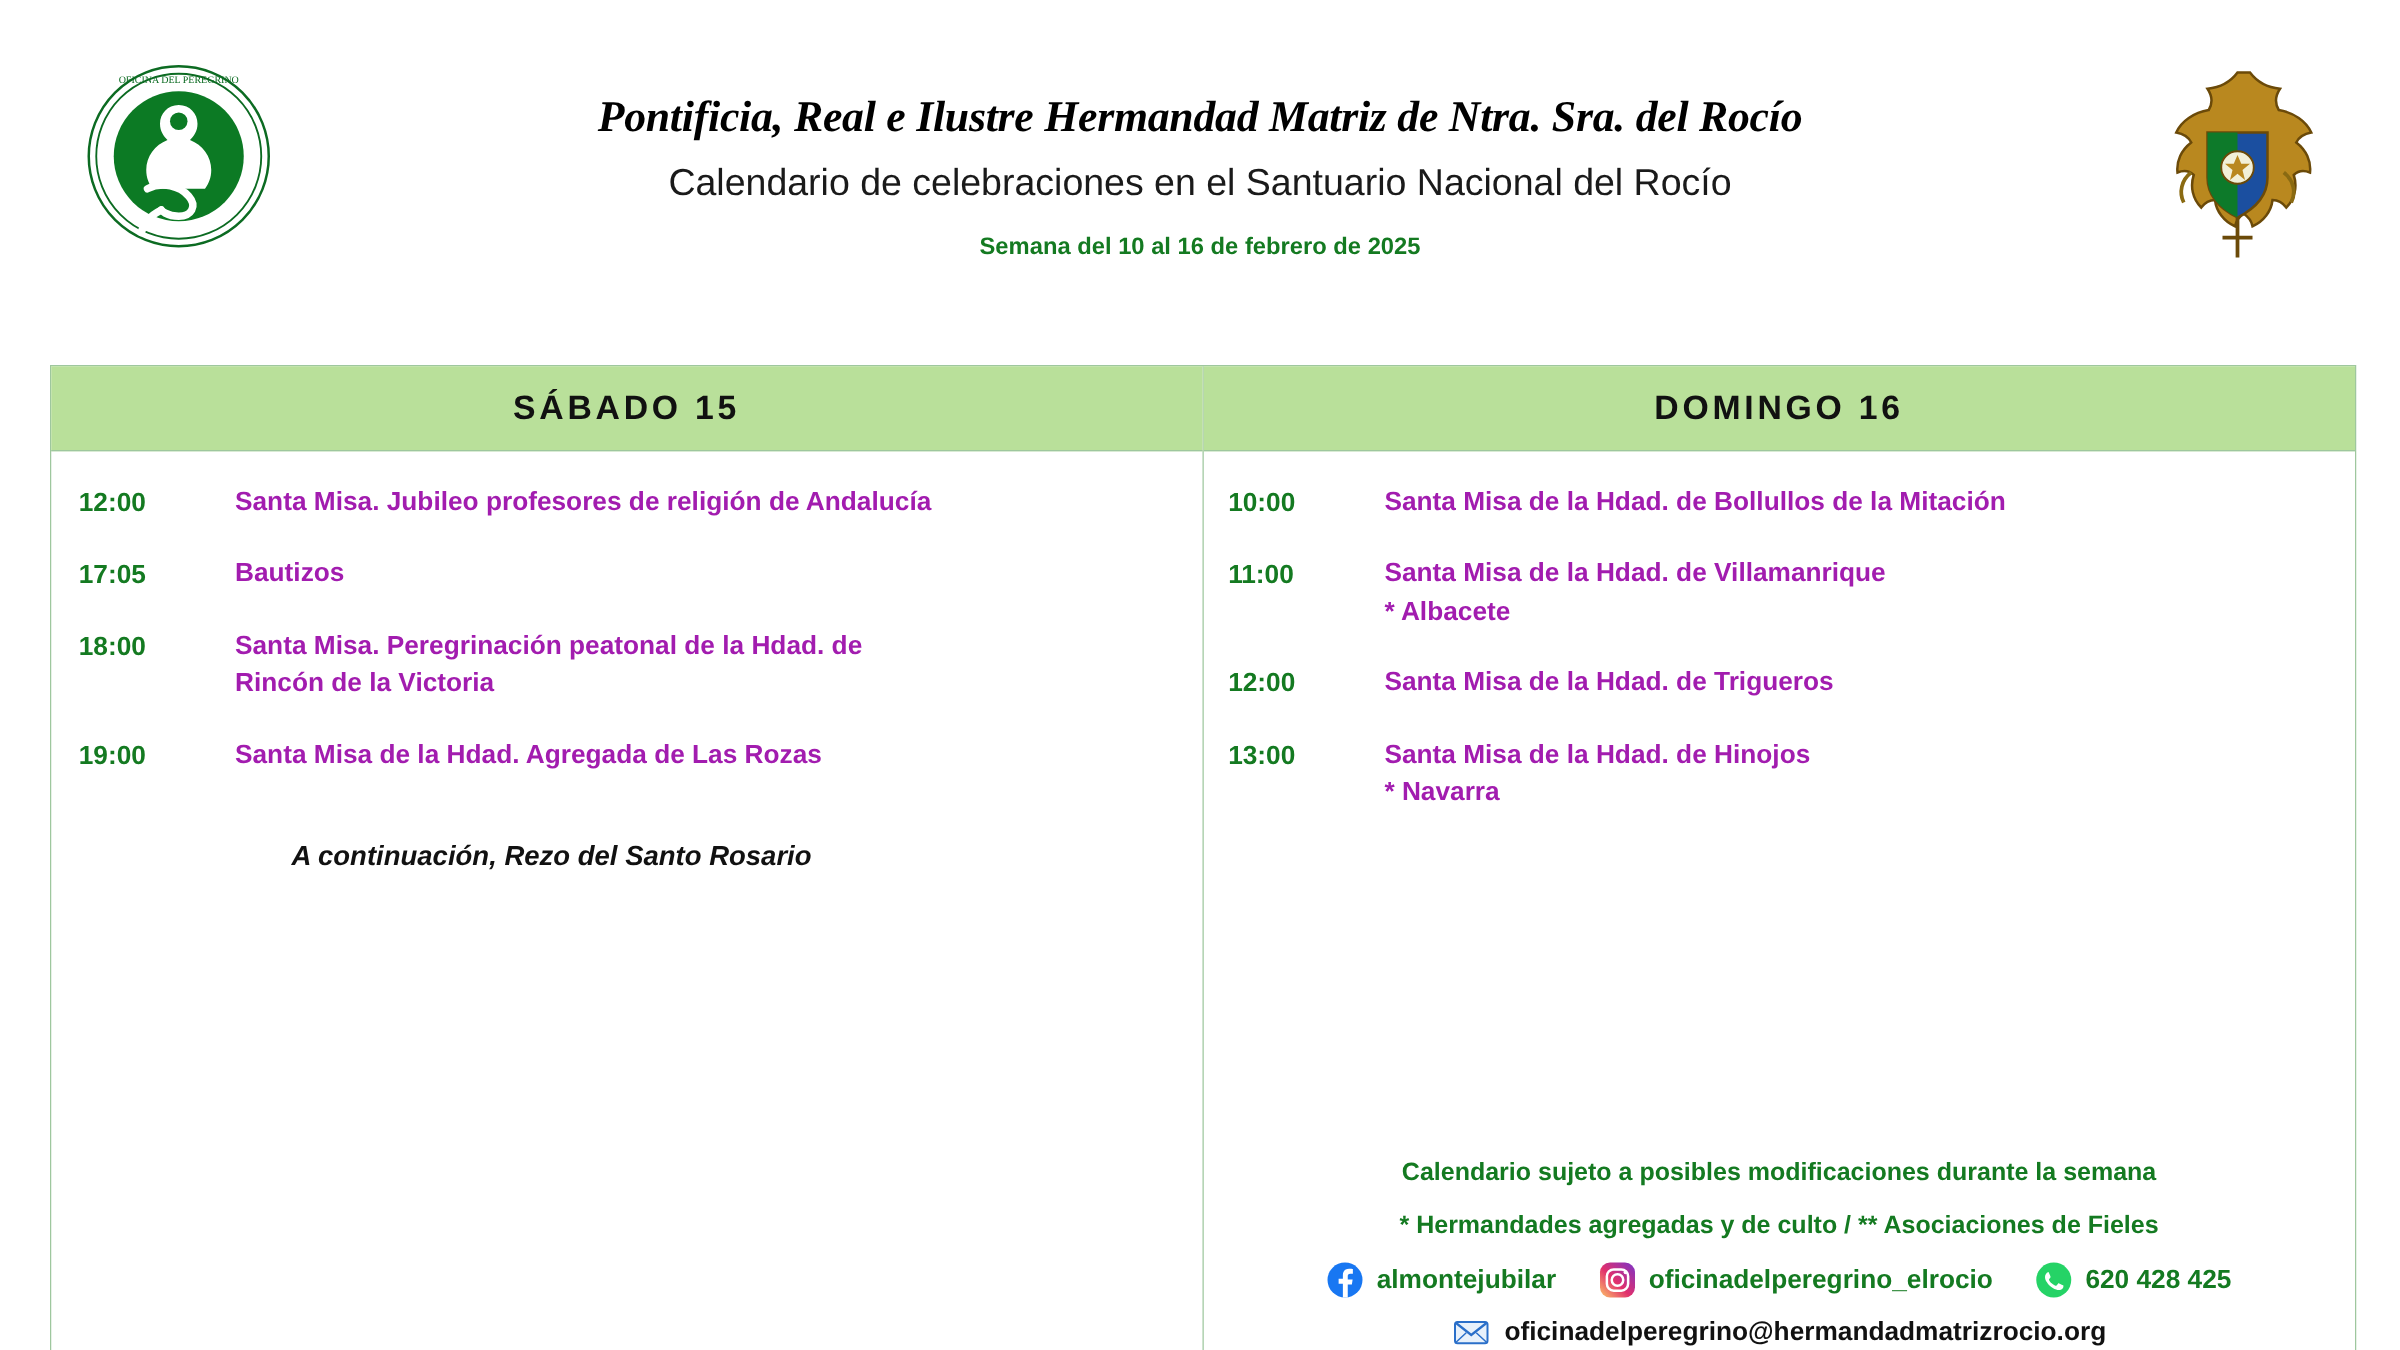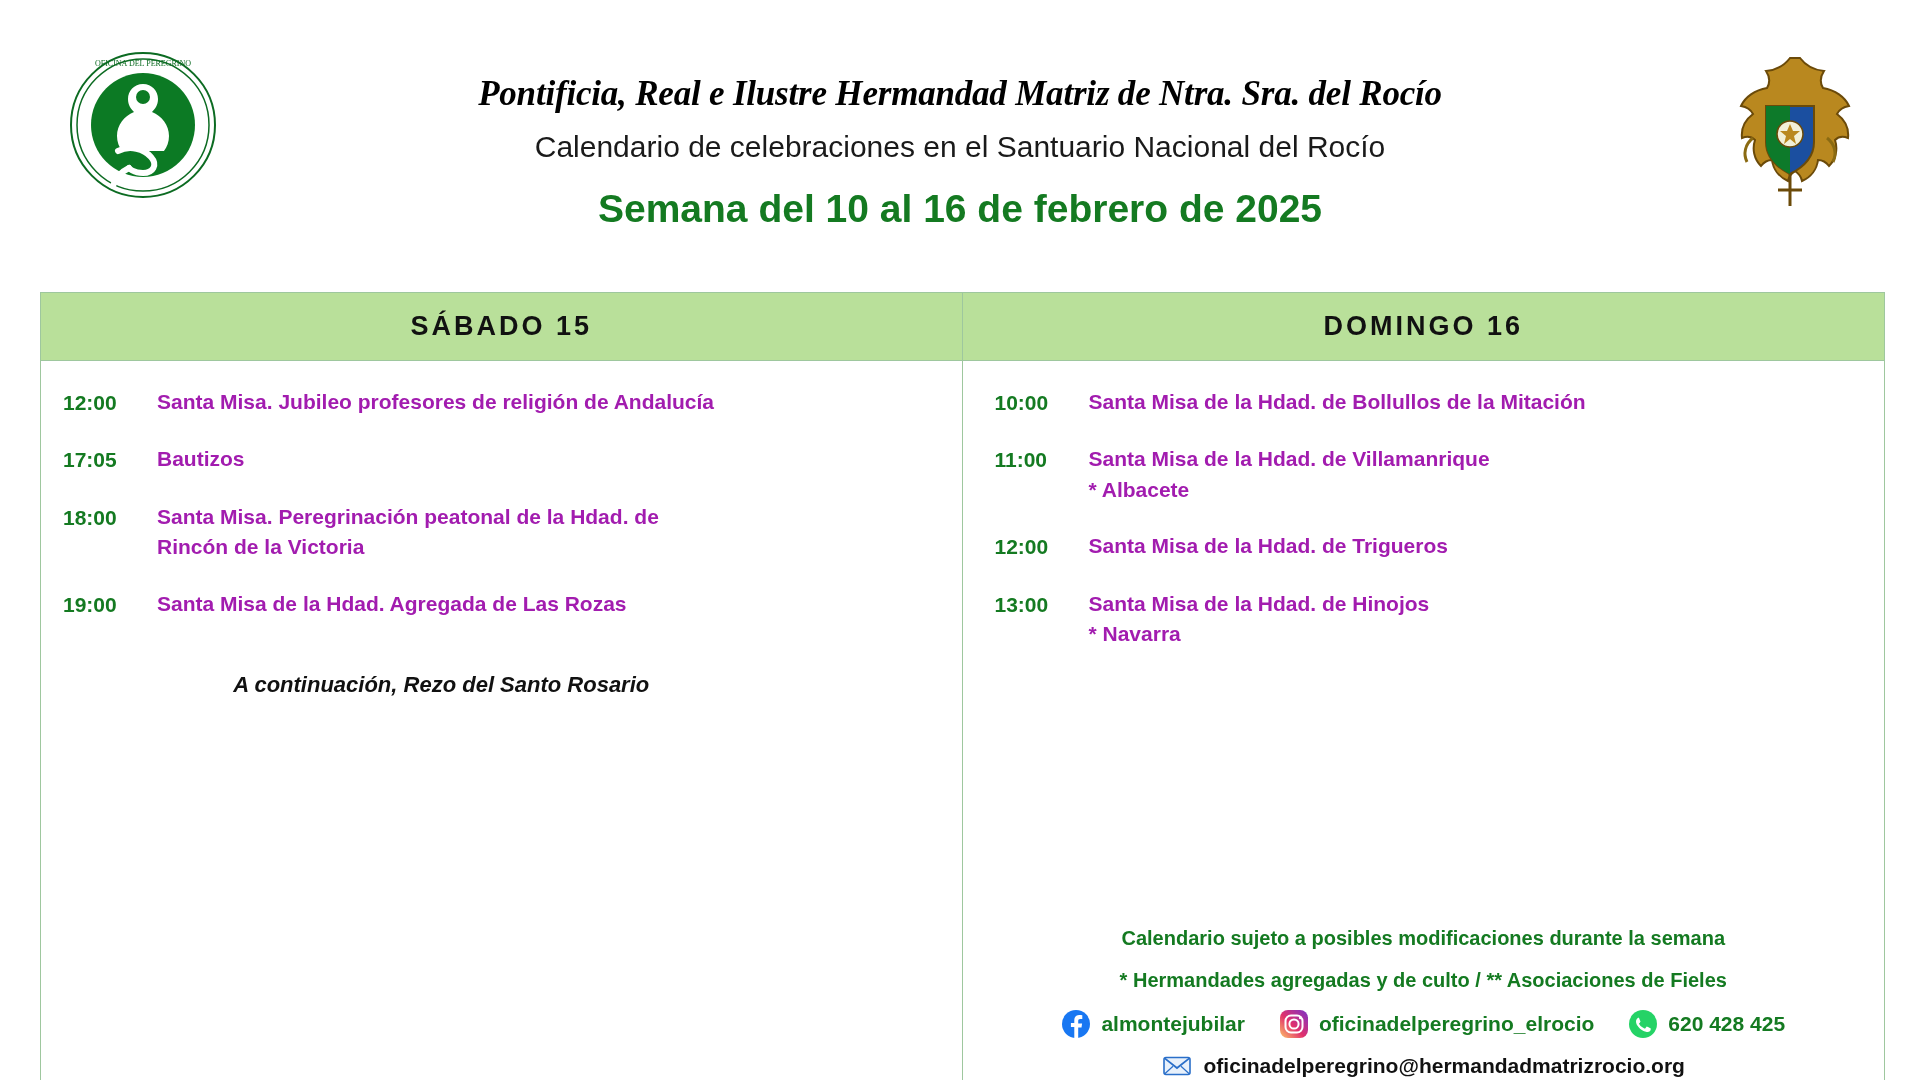--- a/index.html
+++ b/index.html
@@ -65,21 +65,21 @@
   .title-sub {
     font-family: "Liberation Sans", sans-serif;
     font-size: 30px;
     color: #1a1a1a;
     margin-top: 16px;
     line-height: 1.15;
   }
   .title-week {
     font-family: "Liberation Sans", sans-serif;
     font-weight: bold;
-    font-size: 39px;
+    font-size: 19px;
     color: #147a21;
     margin-top: 22px;
     line-height: 1.15;
   }
 
   
   .table {
     position: absolute;
     left: 40px;
     top: 272px;
@@ -115,23 +115,24 @@
     flex: 1;
     padding: 26px 0 0 0;
     box-sizing: border-box;
     position: relative;
   }
 
   .event {
     display: flex;
     align-items: flex-start;
     margin-bottom: 26px;
+    gap: 31px;
   }
   .col.left .event { padding-left: 22px; }
-  .col.right .event { padding-left: 32px; }
+  .col.right .event { padding-left: 20px; }
 
   .ev-time {
     flex: 0 0 auto;
     width: 94px;
     font-weight: bold;
     font-size: 21px;
     color: #147a21;
     line-height: 1.45;
     padding-top: 1px;
   }

